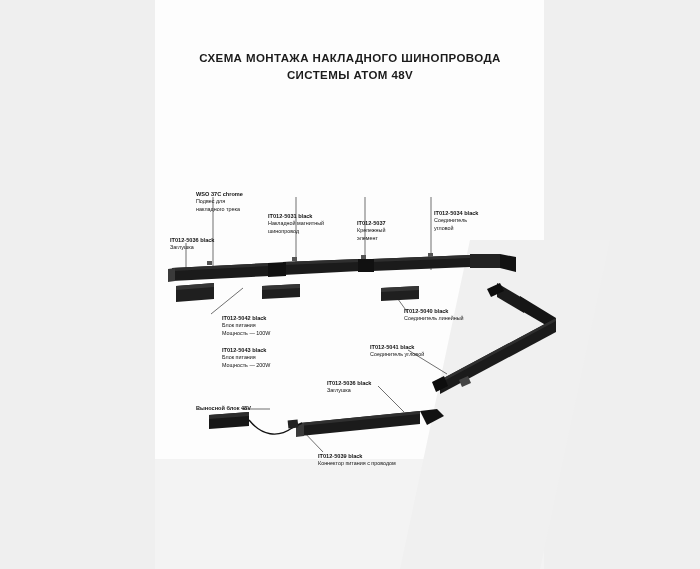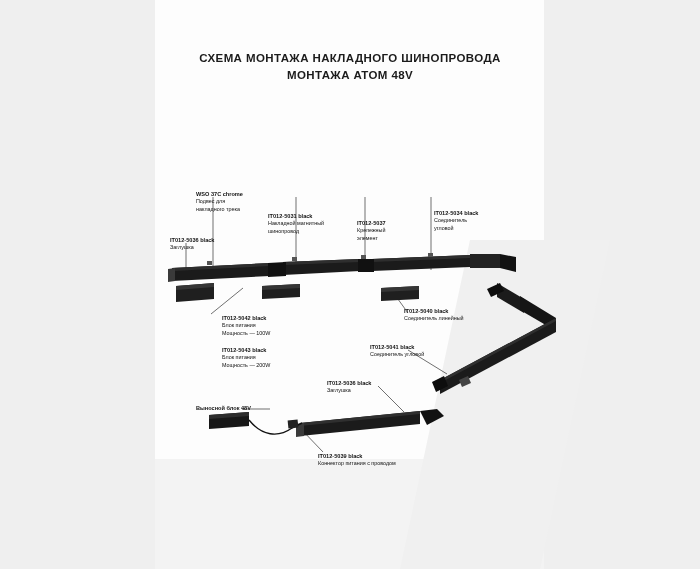--- a/index.html
+++ b/index.html
@@ -103,21 +103,21 @@
 <div id="stage">
 
   <div class="bg-left"></div>
   <div class="bg-right"></div>
   <div class="bg-card"></div>
   <div class="bg-card-shadow"></div>
   <div class="bg-diag"></div>
 
   <div class="title-block">
     <div class="title-line">СХЕМА МОНТАЖА НАКЛАДНОГО ШИНОПРОВОДА</div>
-    <div class="title-line">МОНТАЖА ATOM 48V</div>
+    <div class="title-line">СИСТЕМЫ ATOM 48V</div>
   </div>
 
   <svg class="overlay" viewBox="0 0 700 569">
     <g stroke="#111111" stroke-width="0.6" fill="none">
       <line x1="213" y1="197" x2="213" y2="272"></line>
       <line x1="186" y1="243" x2="186" y2="272"></line>
       <line x1="296" y1="197" x2="296" y2="268"></line>
       <line x1="365" y1="197" x2="365" y2="268"></line>
       <line x1="431" y1="197" x2="431" y2="270"></line>
       <line x1="243" y1="288" x2="211" y2="314"></line>

